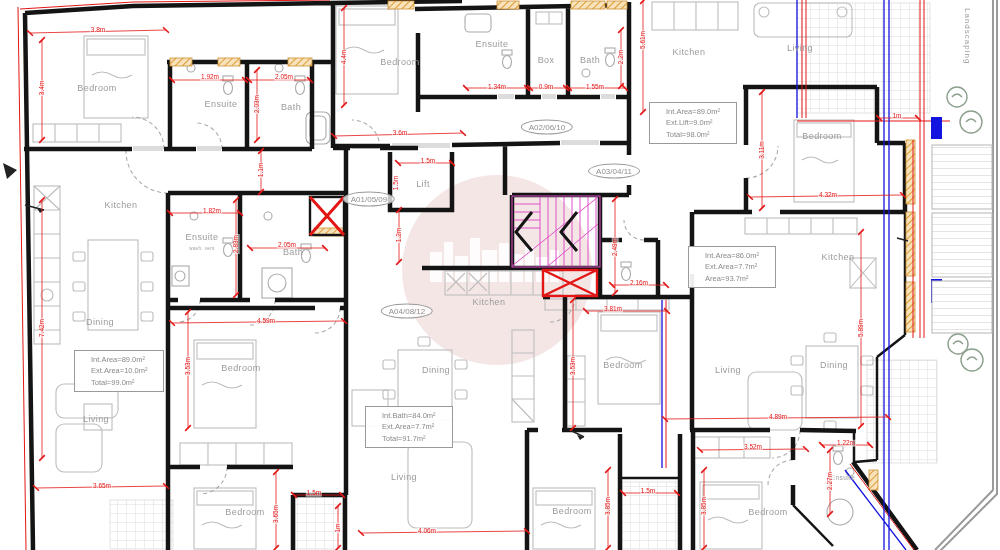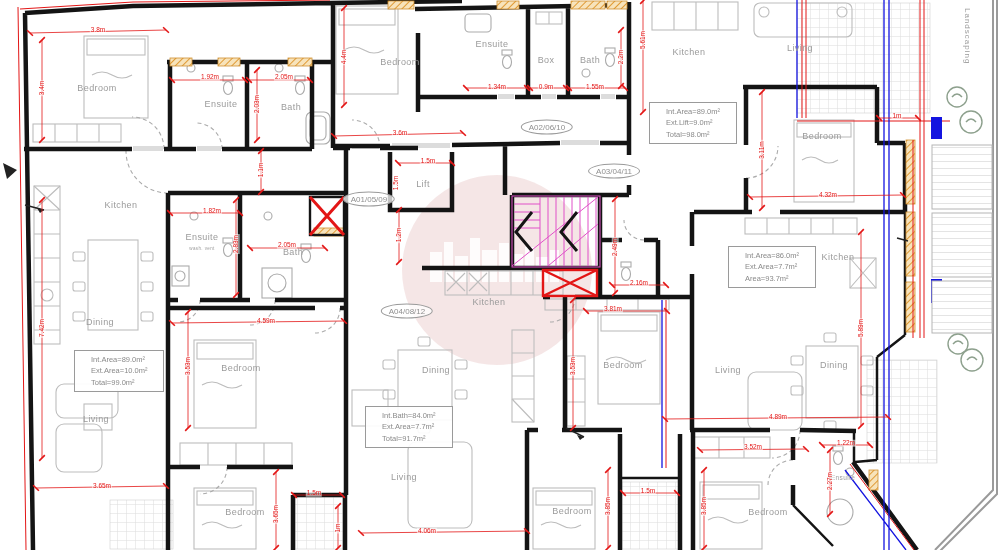--- a/index.html
+++ b/index.html
@@ -509,21 +509,21 @@
       <div class="room-label" style="left: 843px; top: 477px; font-size: 6.5px;">Ensuite</div>
       <div class="stamp" style="left: 369px; top: 167px; margin-top: 32px;">A01/05/09</div>
       <div class="stamp" style="left: 547px; top: 127px;">A02/06/10</div>
       <div class="stamp" style="left: 614px; top: 171px;">A03/04/11</div>
       <div class="stamp" style="left: 407px; top: 311px;">A04/08/12</div>
       <div class="area-box" style="left: 649px; top: 102px;">
         <div>Int.Area=89.0m²</div>
         <div>Ext.Lift=9.0m²</div>
         <div>Total=98.0m²</div>
       </div>
-      <div class="area-box" style="left: 728px; top: 246px;">
+      <div class="area-box" style="left: 688px; top: 246px;">
         <div>Int.Area=86.0m²</div>
         <div>Ext.Area=7.7m²</div>
         <div>Area=93.7m²</div>
       </div>
       <div class="area-box" style="left: 74px; top: 350px;">
         <div>Int.Area=89.0m²</div>
         <div>Ext.Area=10.0m²</div>
         <div>Total=99.0m²</div>
       </div>
       <div class="area-box" style="left: 365px; top: 406px;">

